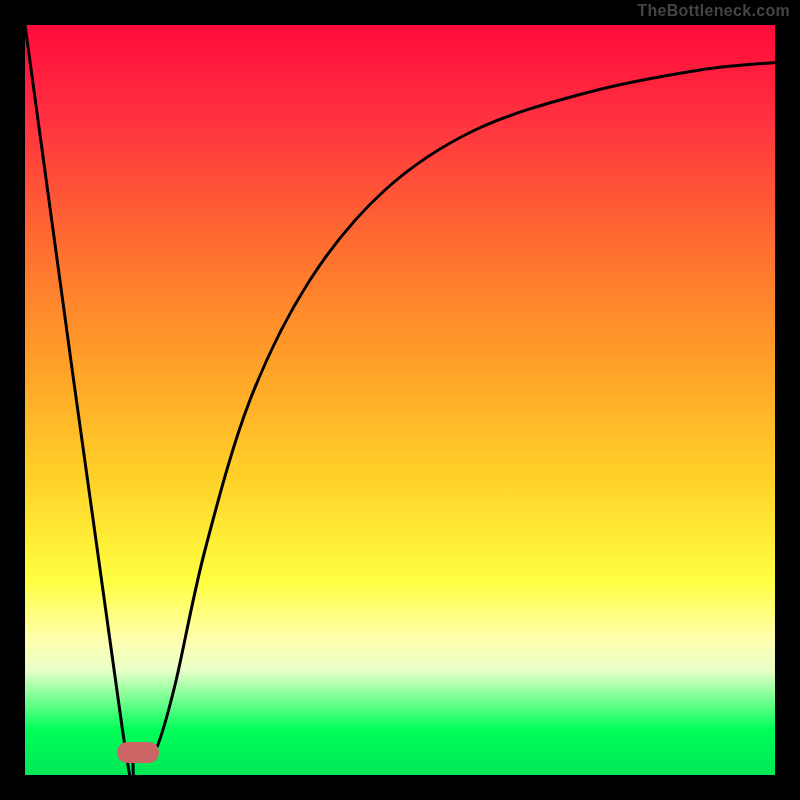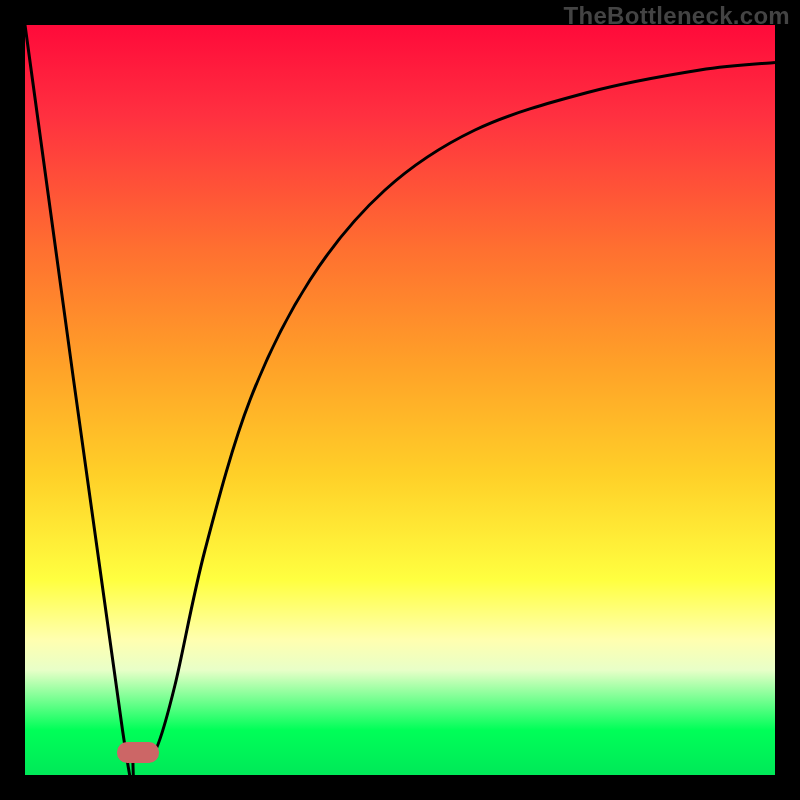--- a/index.html
+++ b/index.html
@@ -34,21 +34,21 @@
       #e8ffc8 86%,
       #00ff58 94%,
       #00e858 100%
     );
   }
   .attribution {
     position: absolute;
     top: 2px;
     right: 10px;
     color: #444;
-    font-size: 24px;
+    font-size: 16px;
     font-weight: 600;
     letter-spacing: 0.3px;
     font-family: Arial, Helvetica, sans-serif;
   }
   .curve-svg {
     position: absolute;
     left: 0;
     top: 0;
     width: 750px;
     height: 750px;

